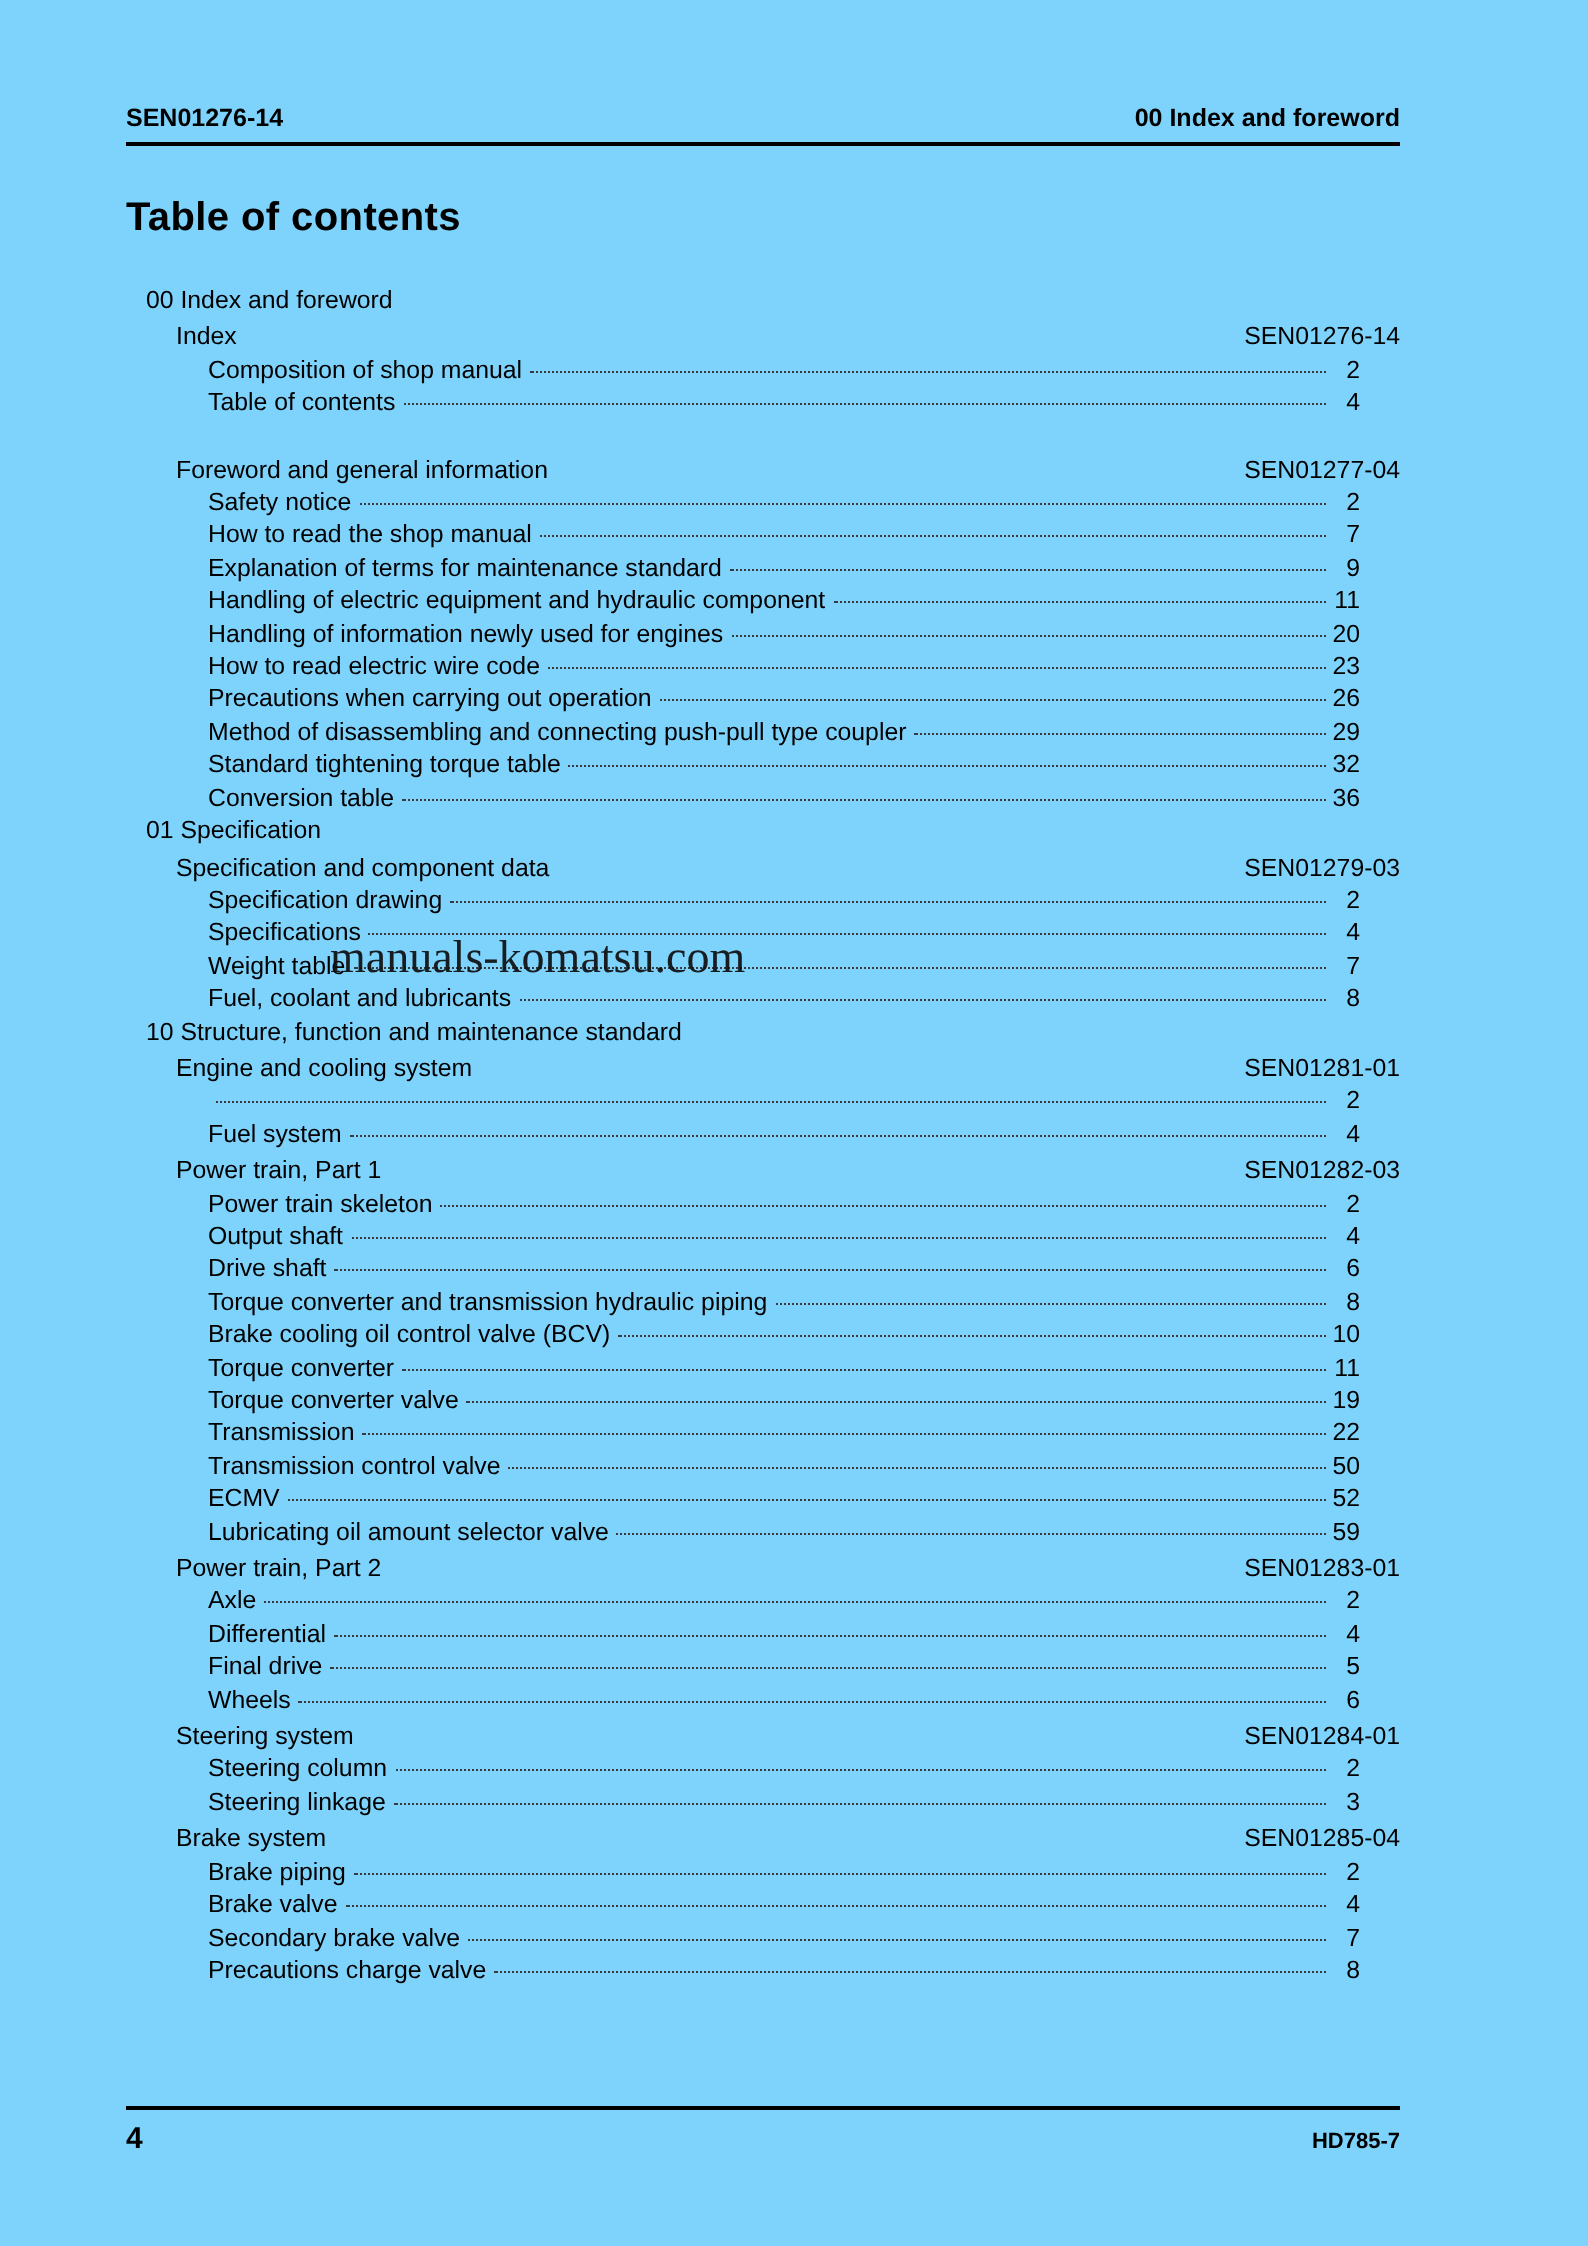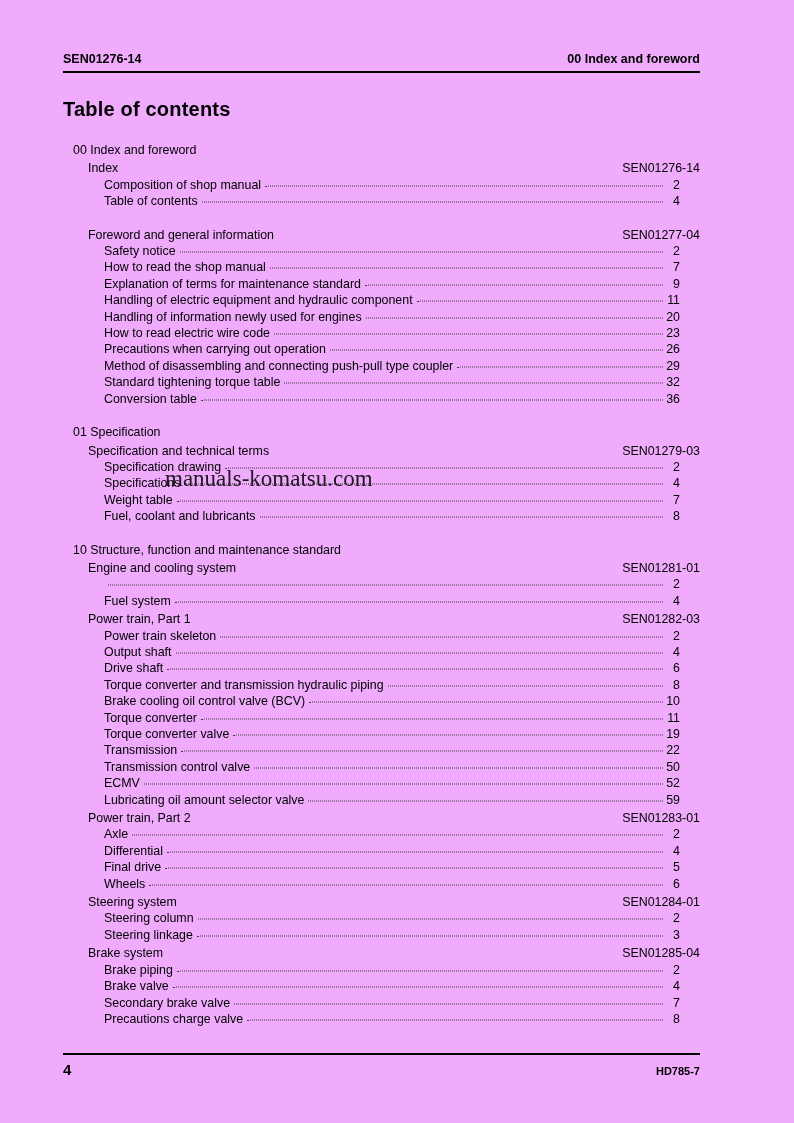--- a/index.html
+++ b/index.html
@@ -1,42 +1,42 @@
 <!DOCTYPE html>
 <html><head>
 <meta charset="utf-8">
 <title>Table of contents</title>
 <style>
   html,body { margin:0; padding:0; background:#e8e8e8; }
   .page {
     position: relative;
     width: 794px; height: 1123px;
     margin: 0 auto;
-    background: #f0abfc;
+    background: #7dd3fc;
     font-family: "Liberation Sans", sans-serif;
     color: #000;
     overflow: hidden;
   }
   .content {
     position: absolute;
     left: 63px; top: 0;
     width: 637px;
   }
   .header {
     margin-top: 52px;
     display: flex; justify-content: space-between; align-items: baseline;
     font-size: 12.5px; font-weight: bold;
   }
   .rule { border-top: 2px solid #000; margin-top: 5px; }
   .title {
     margin: 25px 0 0 0;
     font-size: 20px; font-weight: bold; letter-spacing: 0.2px;
   }
   .toc { margin-top: 21px; font-size: 12.4px; line-height: 16.4px; }
-  .section + .section { margin-top: 17px; }
+  .section + .section { margin-top: 0; }
   .s-label { margin-left: 10px; }
   .group { margin-top: 2px; }
   .group.gap { margin-top: 17px; }
   .g-head {
     display: flex; justify-content: space-between; align-items: flex-start;
     margin-left: 25px;
   }
   .row {
     display: flex; align-items: baseline;
     margin-left: 41px; margin-right: 20px;
@@ -161,21 +161,21 @@
               <span class="pg">36</span>
           </div>
         </div>
       </div>
 
       <div class="section">
         <div class="s-label">01 Specification</div>
 
         <div class="group">
           <div class="g-head">
-            <span class="g-title">Specification and technical terms</span>
+            <span class="g-title">Specification and component data</span>
             <span class="g-code">SEN01279-03</span>
           </div>
           <div class="row">
             <span class="lbl">Specification drawing</span>
               <span class="dots"></span>
               <span class="pg">2</span>
           </div>
           <div class="row">
             <span class="lbl">Specifications</span>
               <span class="dots"></span>

